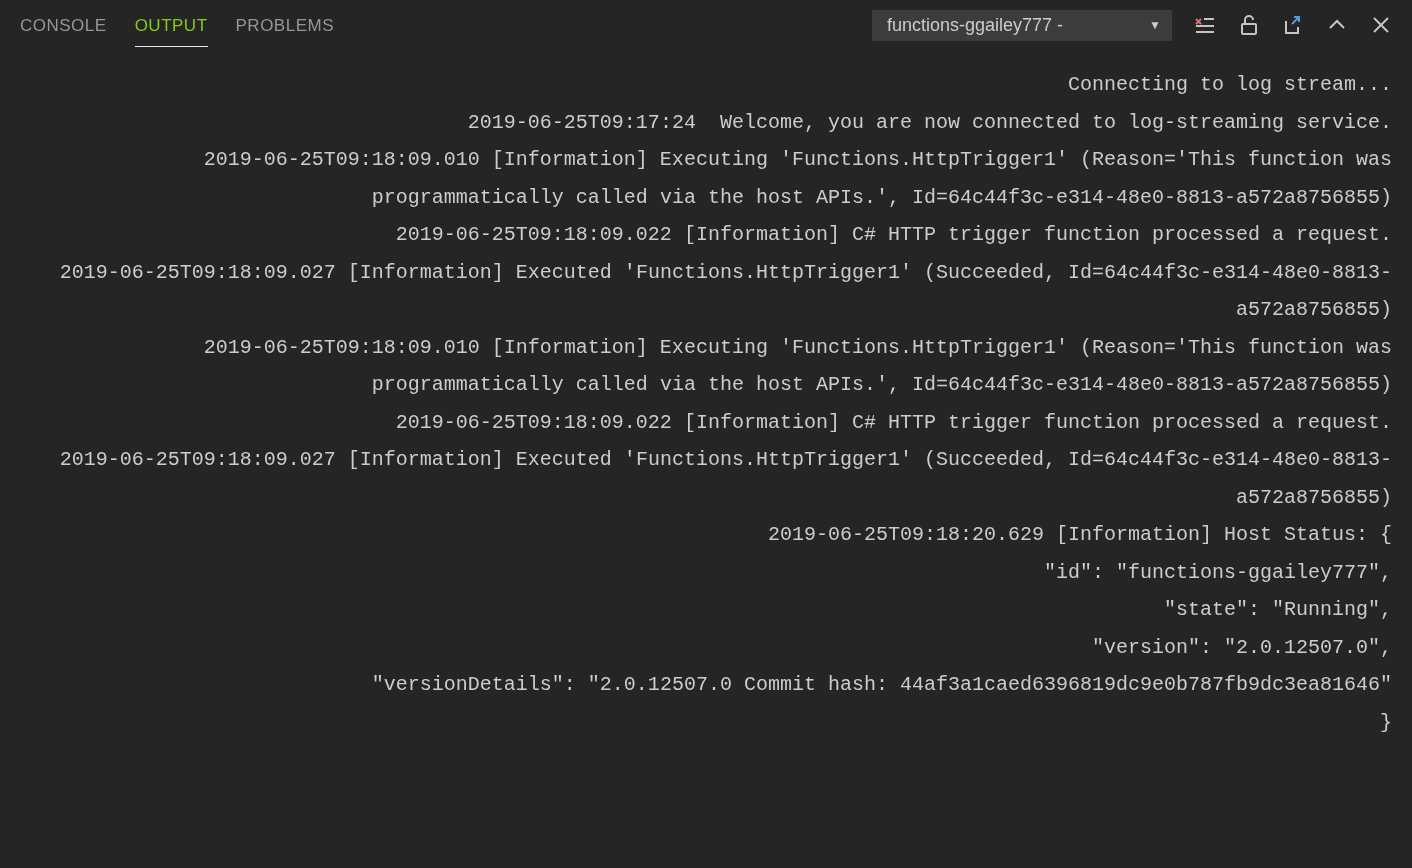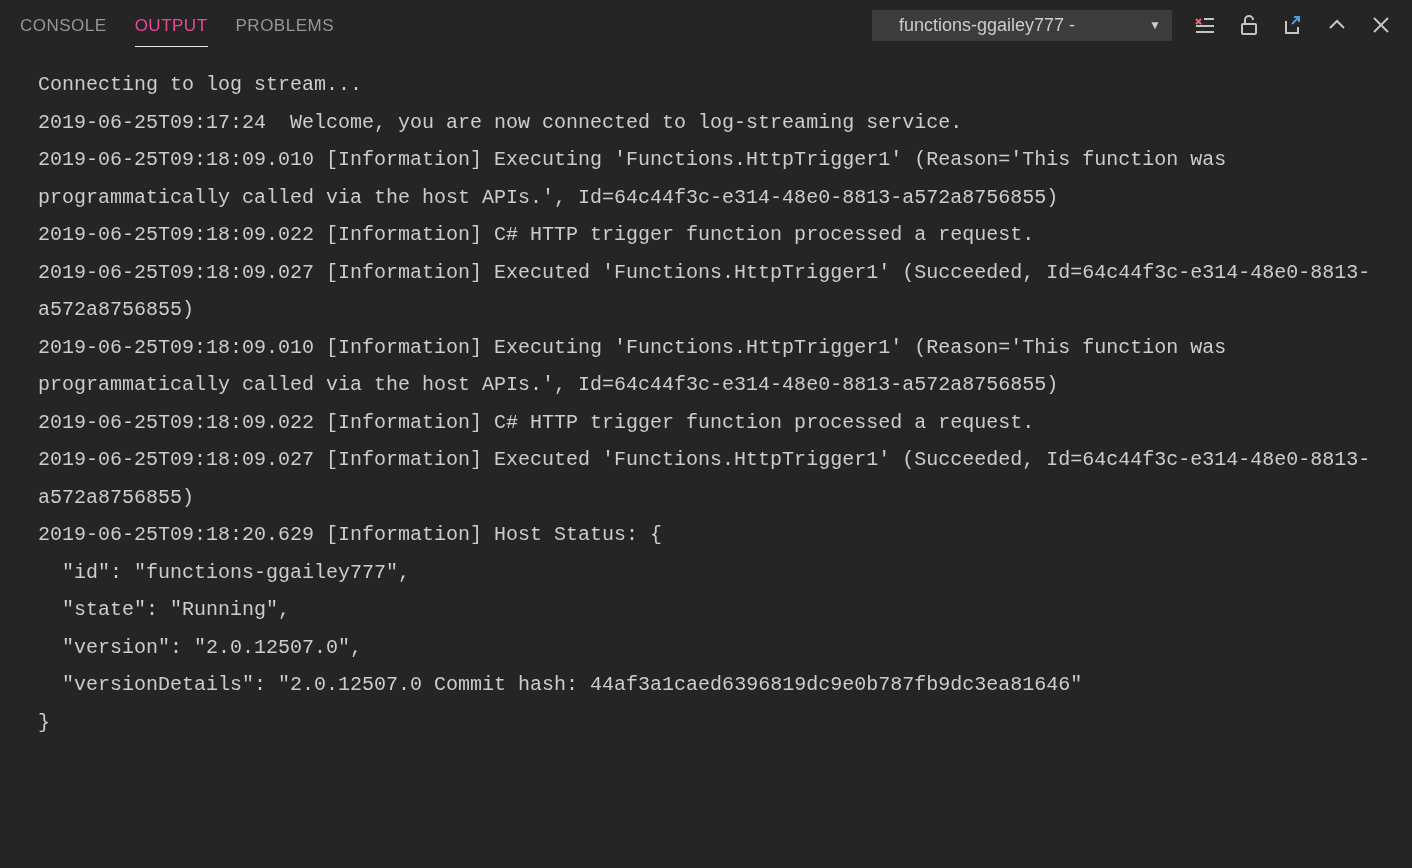--- a/index.html
+++ b/index.html
@@ -26,36 +26,36 @@
     .tab {
       font-size: 17px;
       color: #969696;
       letter-spacing: 0.5px;
       cursor: pointer;
       padding: 12px 0 10px 0;
       border-bottom: 1px solid transparent;
       white-space: nowrap;
     }
     .tab.active {
-      color: #ec4899;
+      color: #84cc16;
       border-bottom: 1px solid #e7e7e7;
     }
     .right-controls {
       display: flex;
       align-items: center;
       gap: 22px;
     }
     .dropdown {
       display: flex;
       align-items: center;
       background: #3c3c3c;
       border: 1px solid #3c3c3c;
       color: #cccccc;
       font-size: 18px;
-      padding: 4px 10px 4px 26px;
+      padding: 4px 10px 4px 14px;
       min-width: 300px;
       justify-content: space-between;
       cursor: pointer;
       margin-left: 20px;
     }
     .dropdown .arrow {
       font-size: 12px;
       margin-left: 10px;
     }
     .icon-btn {
@@ -71,20 +71,21 @@
     .output-body {
       padding: 16px 20px 20px 38px;
       font-family: Consolas, "Courier New", monospace;
       font-size: 20px;
       line-height: 37.5px;
       color: #cccccc;
       white-space: pre-wrap;
       word-break: break-word;
       height: calc(100% - 50px);
       overflow: auto;
+      text-align: right;
     }
   </style>
 </head>
 <body>
 
 <div class="panel-header">
   <div class="tabs">
     <div class="tab">CONSOLE</div>
     <div class="tab active">OUTPUT</div>
     <div class="tab">PROBLEMS</div>

